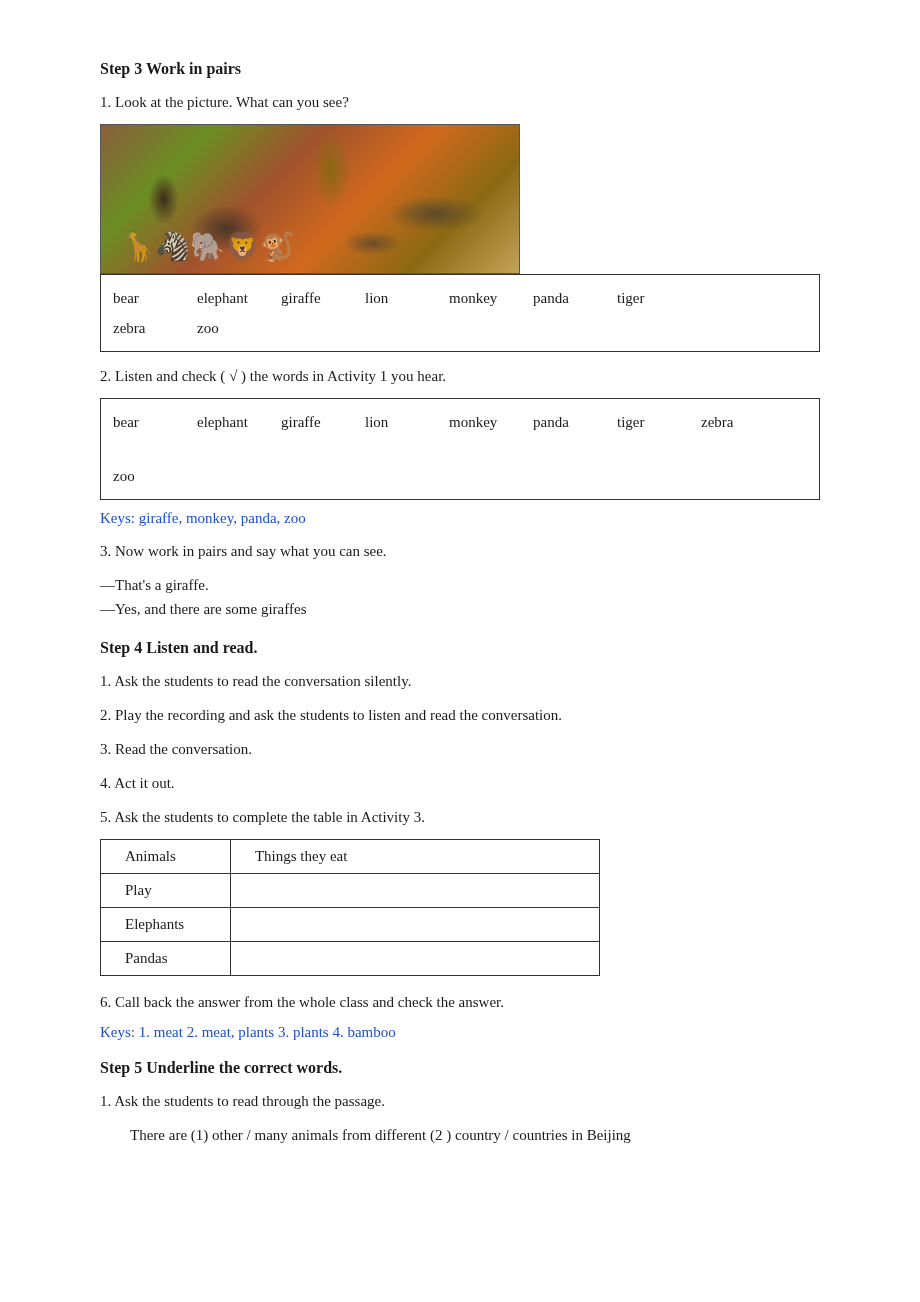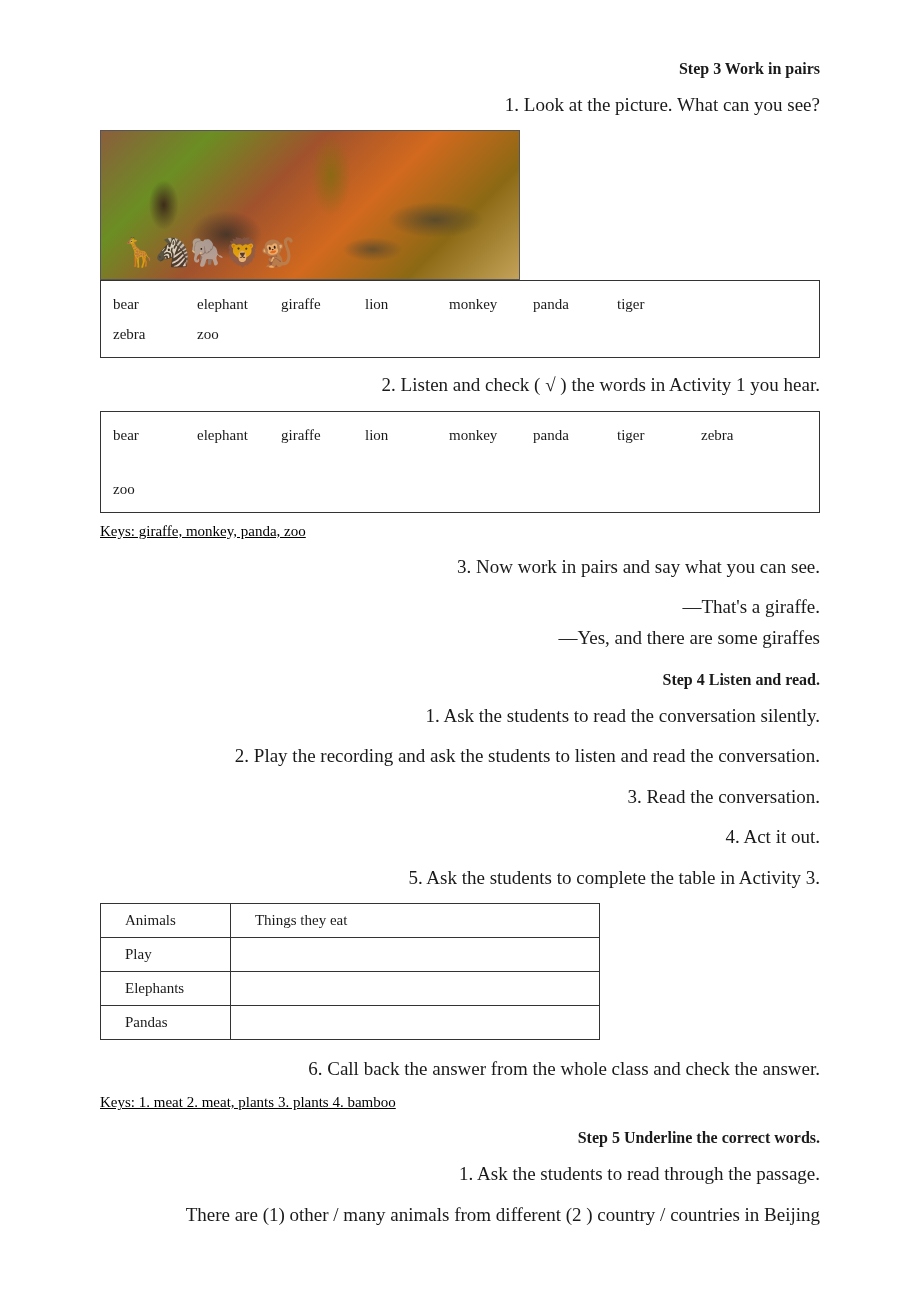--- a/index.html
+++ b/index.html
@@ -15,28 +15,26 @@
       color: #1a1a1a;
       width: 920px;
       min-height: 1302px;
       padding: 60px 100px;
     }
 
     .step-heading {
       font-weight: bold;
       font-size: 16px;
       margin-bottom: 10px;
-      text-align: right;
     }
 
     .instruction-line {
-      font-size: 19px;
+      font-size: 15px;
       margin-bottom: 10px;
       line-height: 1.6;
-      text-align: right;
     }
 
     .animal-image {
       width: 420px;
       height: 150px;
       margin-bottom: 0;
       background: linear-gradient(135deg, #8B5E3C 0%, #6B8E23 20%, #A0522D 40%, #D2691E 60%, #8B6914 80%, #C4A35A 100%);
       position: relative;
       overflow: hidden;
       border: 1px solid #555;
@@ -76,24 +74,23 @@
       gap: 24px;
       align-items: center;
       flex-wrap: wrap;
     }
 
     .word-item {
       min-width: 60px;
     }
 
     .keys-line {
-      color: #000000;
+      color: #1d4ed8;
       font-size: 15px;
       margin-bottom: 10px;
-      text-decoration: underline;
     }
 
     .table-container {
       margin: 10px 0 14px 0;
     }
 
     table {
       border-collapse: collapse;
       width: 500px;
     }

